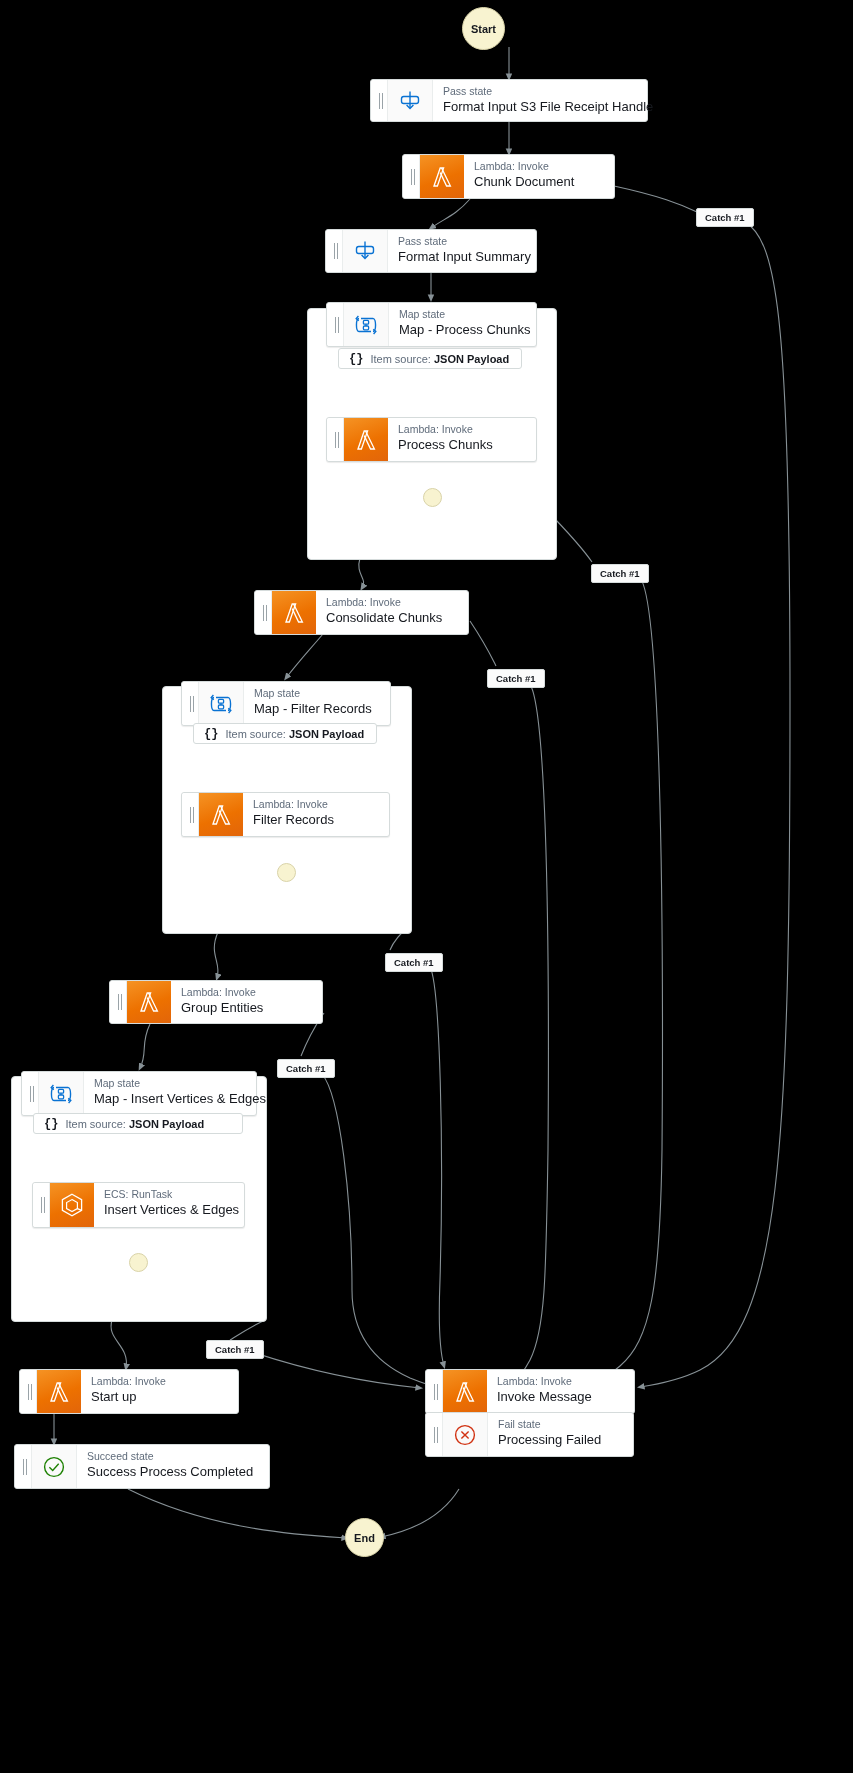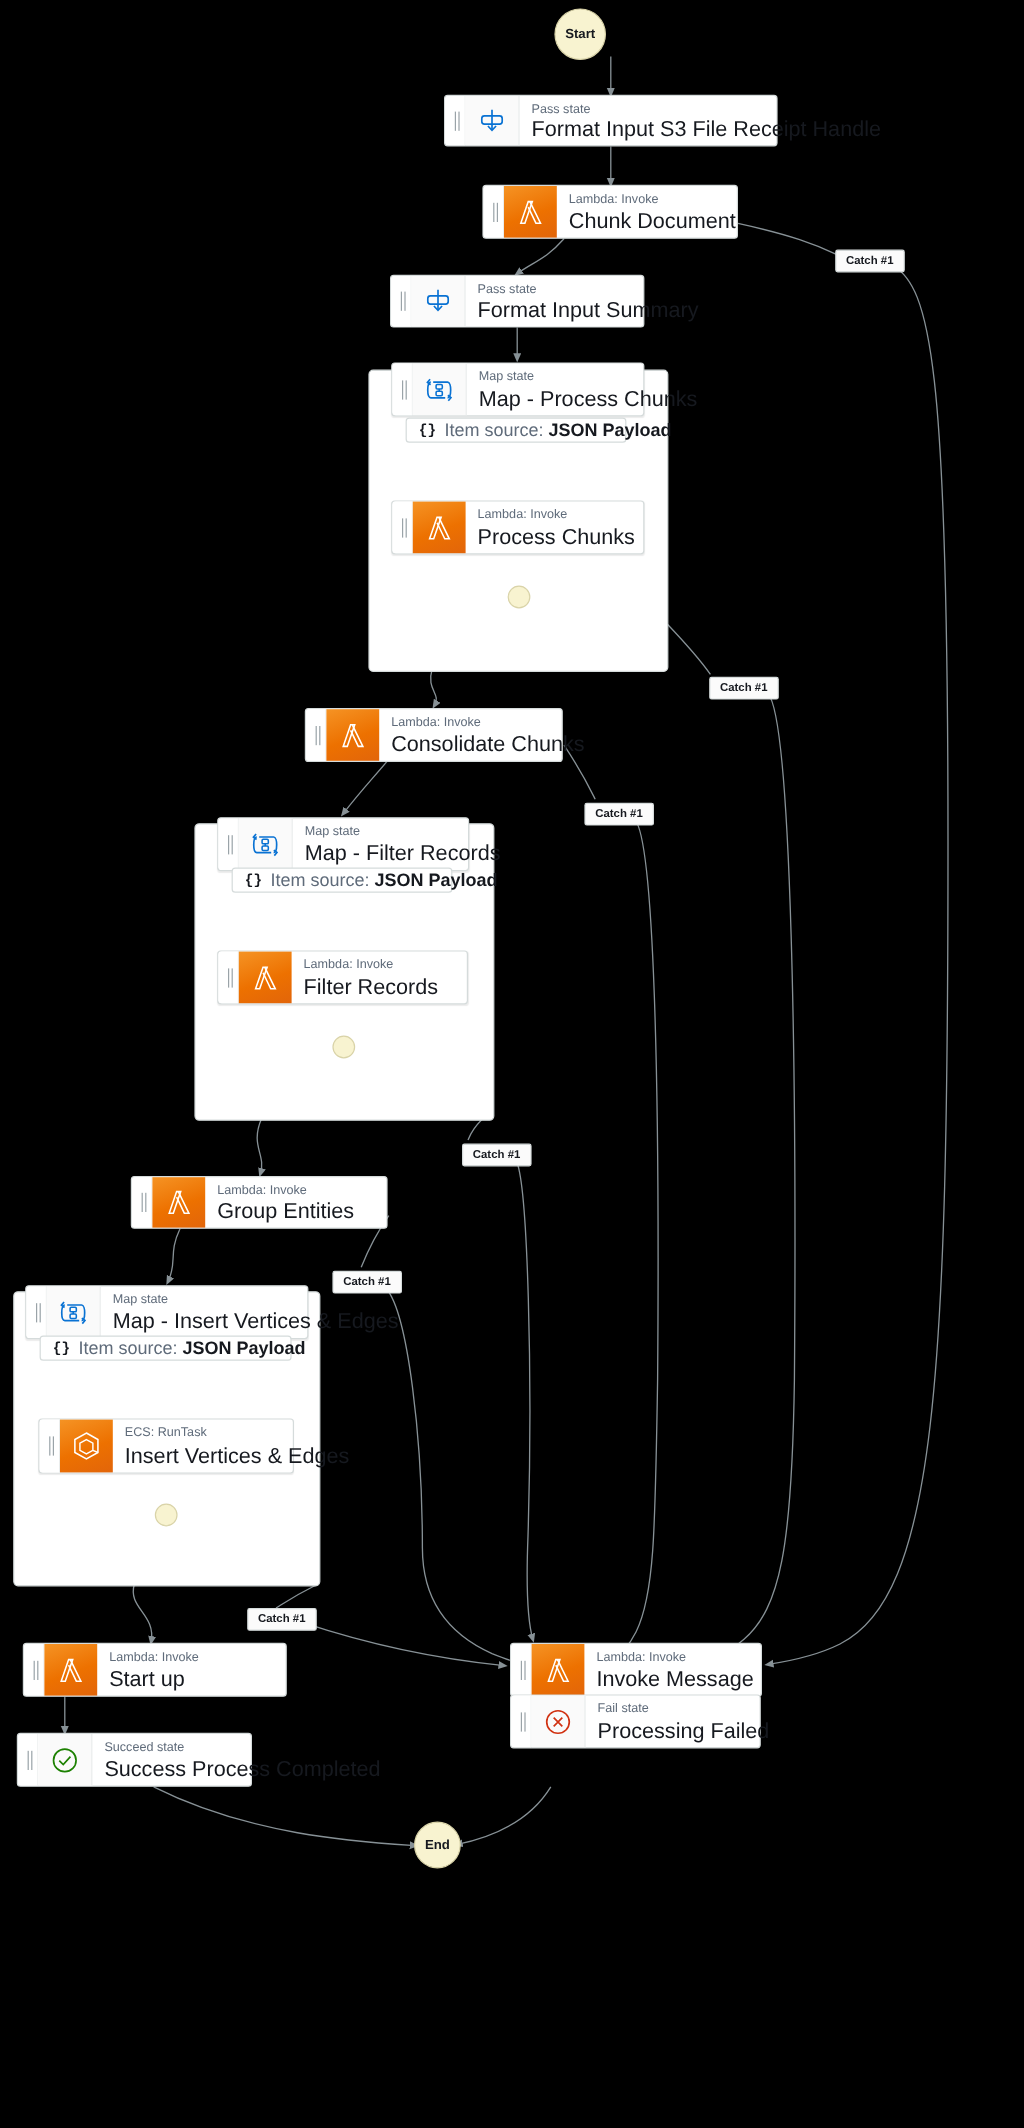--- a/index.html
+++ b/index.html
@@ -18,31 +18,31 @@
         border:1px solid #d5dbdb;border-radius:3px;box-sizing:border-box;z-index:5;
         box-shadow:0 1px 1px rgba(0,0,0,.08);}
   .node .grip{width:16px;flex:0 0 16px;display:flex;align-items:center;justify-content:center;
         border-right:1px solid #eaeded;background:#fff;border-radius:3px 0 0 3px;}
   .node .grip i{display:block;width:1px;height:16px;background:#9aa3a8;
         box-shadow:3px 0 0 #9aa3a8;}
   .node .ico{width:44px;flex:0 0 44px;display:flex;align-items:center;justify-content:center;}
   .node .ico.plain{background:#fafafa;border-right:1px solid #eaeded;}
   .node .ico.lambda{background:linear-gradient(160deg,#f59324 0%,#ed7100 55%,#e2650a 100%);}
   .node .ico.ecs{background:linear-gradient(160deg,#f59324 0%,#ed7100 55%,#e2650a 100%);}
-  .node .txt{flex:1;display:flex;flex-direction:column;justify-content:space-between;
+  .node .txt{flex:1;display:flex;flex-direction:column;justify-content:flex-start;
         padding:5px 10px;min-width:0;}
   .node .kind{font-size:10.5px;color:#5f6b7a;line-height:13px;white-space:nowrap;}
-  .node .name{font-size:18px;color:#16191f;line-height:17px;white-space:nowrap;}
+  .node .name{font-size:13px;color:#16191f;line-height:17px;white-space:nowrap;}
 
   
   .mapbox{position:absolute;background:#ffffff;border:1px solid #d5dbdb;border-radius:4px;z-index:3;}
   .itemsrc{position:absolute;height:21px;background:#fff;border:1px solid #d5dbdb;border-radius:3px;
         display:flex;align-items:center;gap:7px;padding:0 10px;z-index:5;box-sizing:border-box;}
   .itemsrc .braces{font-size:12px;color:#16191f;font-weight:700;font-family:"Liberation Mono",monospace;}
-  .itemsrc .lab{font-size:15px;color:#5f6b7a;white-space:nowrap;}
+  .itemsrc .lab{font-size:11px;color:#5f6b7a;white-space:nowrap;}
   .itemsrc .lab b{color:#16191f;}
 
   
   .catch{position:absolute;height:17px;background:#fbfbfb;border:1px solid #d5dbdb;border-radius:2px;
         display:flex;align-items:center;justify-content:center;padding:0 8px;
         font-size:9.5px;color:#16191f;font-weight:600;z-index:7;white-space:nowrap;}
 
   
   .dot{position:absolute;width:17px;height:17px;border-radius:50%;background:#f8f3d0;
        border:1px solid #d9d3a8;z-index:5;}
@@ -362,21 +362,21 @@
         <path d="M6,23 L12.2,5 L15.6,5 L9.4,23 Z" fill="none" stroke="#fff" stroke-width="1.3"></path>
         <path d="M13.6,5 L22.4,23 L18.6,23 L12.2,9.6" fill="none" stroke="#fff" stroke-width="1.3"></path>
       </svg>
     </span>
     <span class="txt">
       <span class="kind">Lambda: Invoke</span>
       <span class="name">Start up</span>
     </span>
   </div>
 
-  <div class="node" style="left:14px;top:1444px;width:196px;height:45px;">
+  <div class="node" style="left:14px;top:1444px;width:256px;height:45px;">
     <span class="grip">
         <i></i>
       </span>
     <span class="ico plain">
       <svg class="gi" width="28" height="28" viewBox="0 0 28 28">
         <circle cx="14" cy="14" r="9.4" fill="none" stroke="#1d8102" stroke-width="1.4"></circle>
         <path d="M9.4,14.2 L12.7,17.4 L18.7,10.8" fill="none" stroke="#1d8102" stroke-width="1.4"></path>
       </svg>
     </span>
     <span class="txt">

